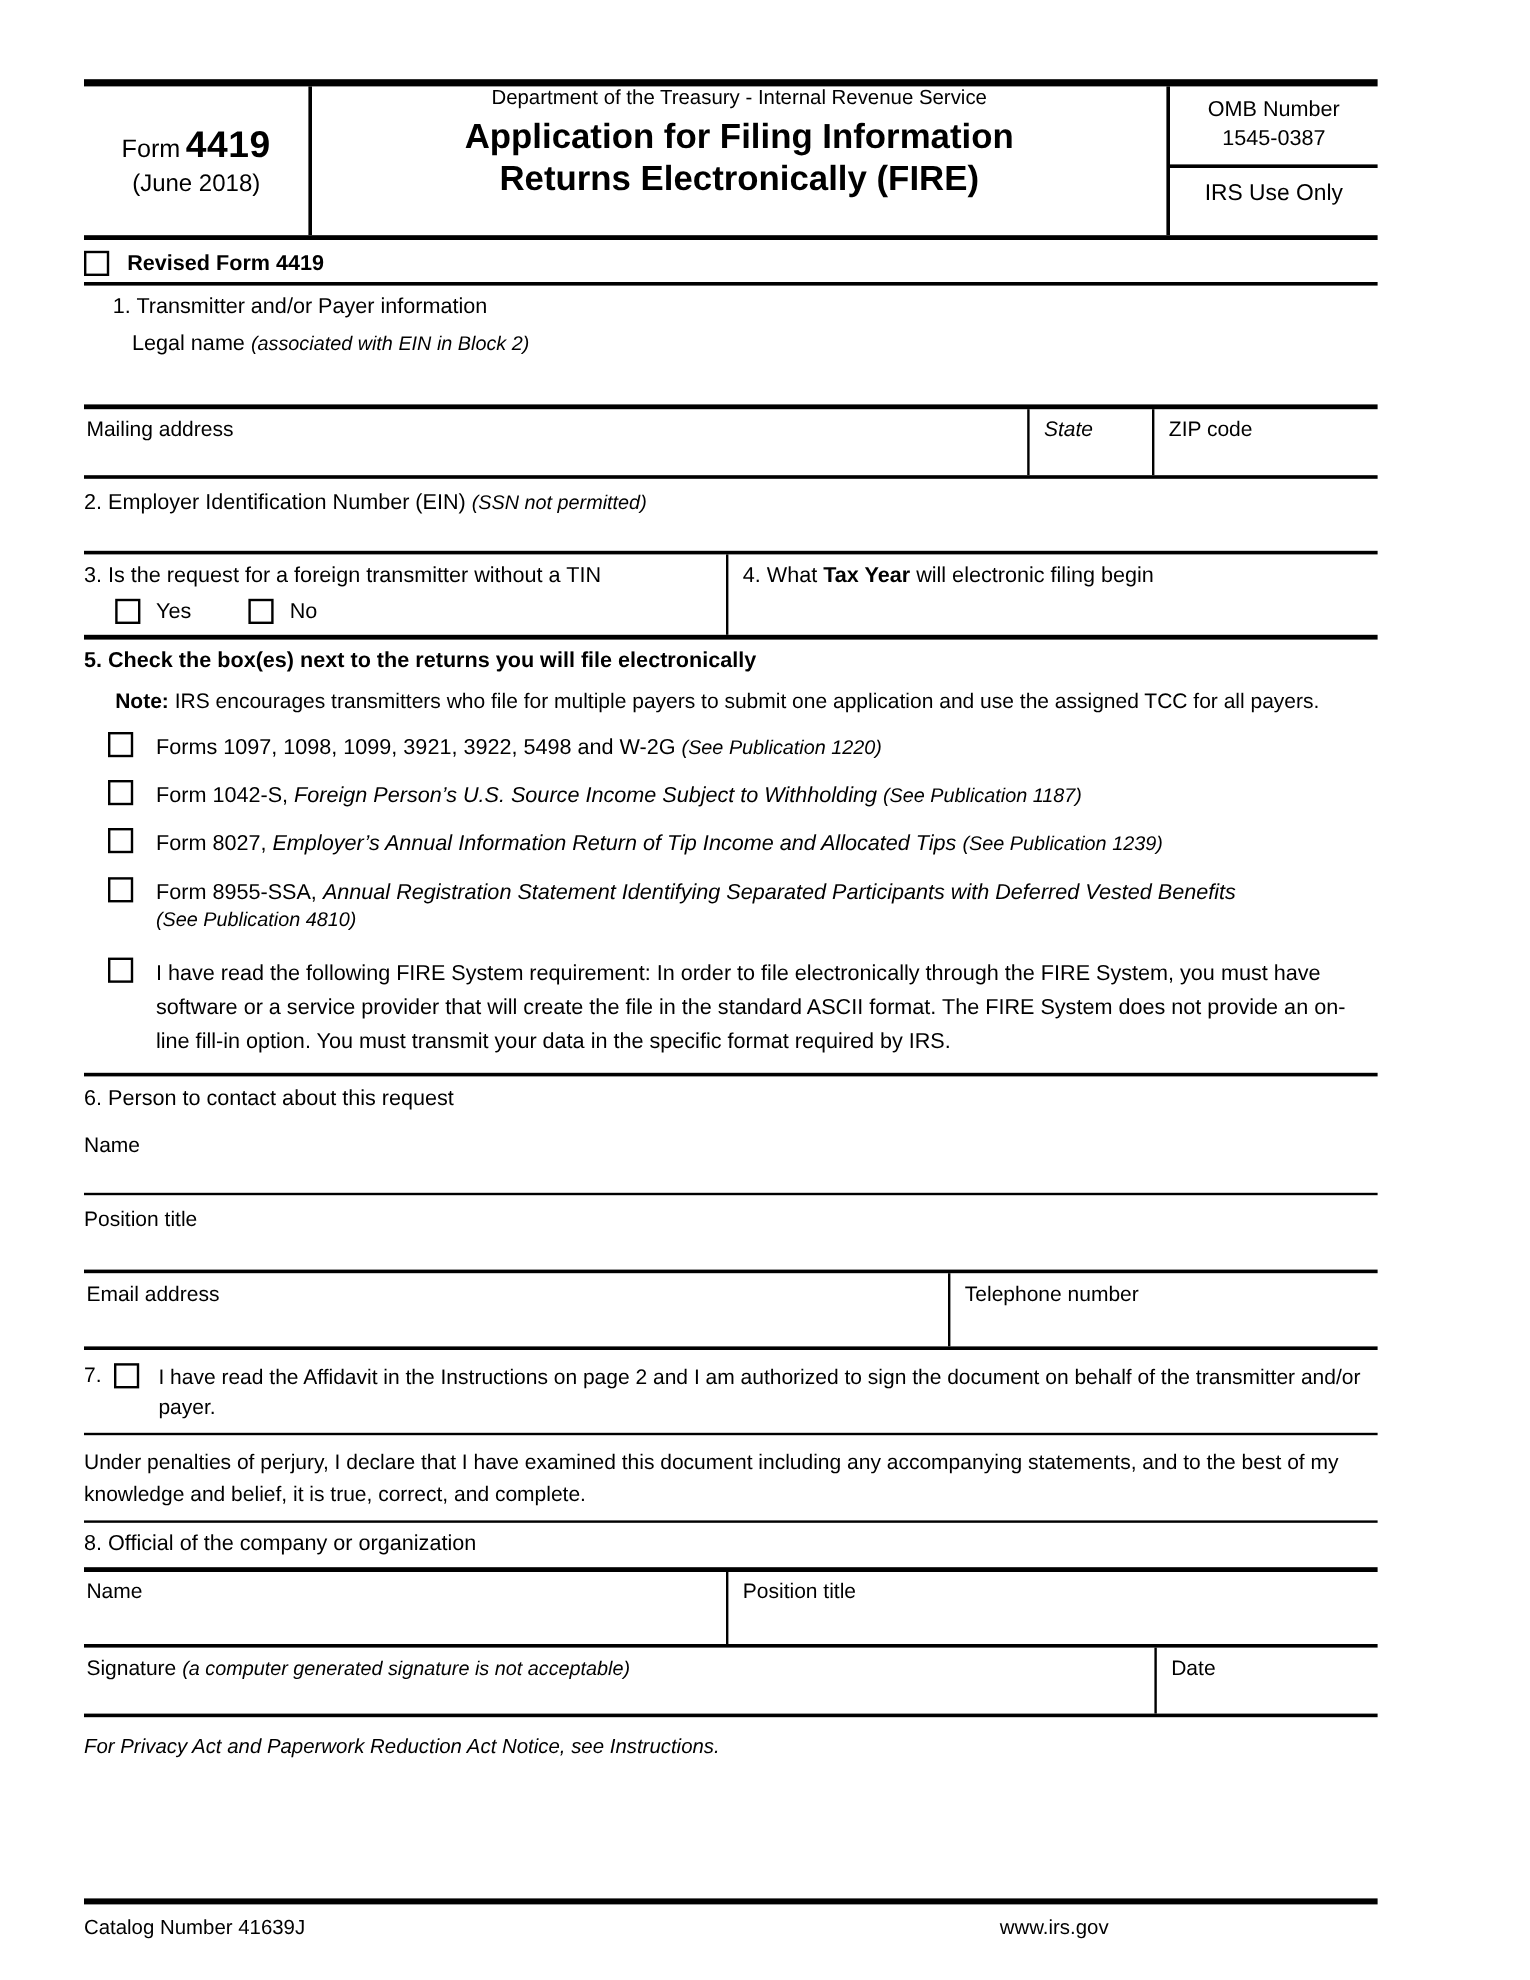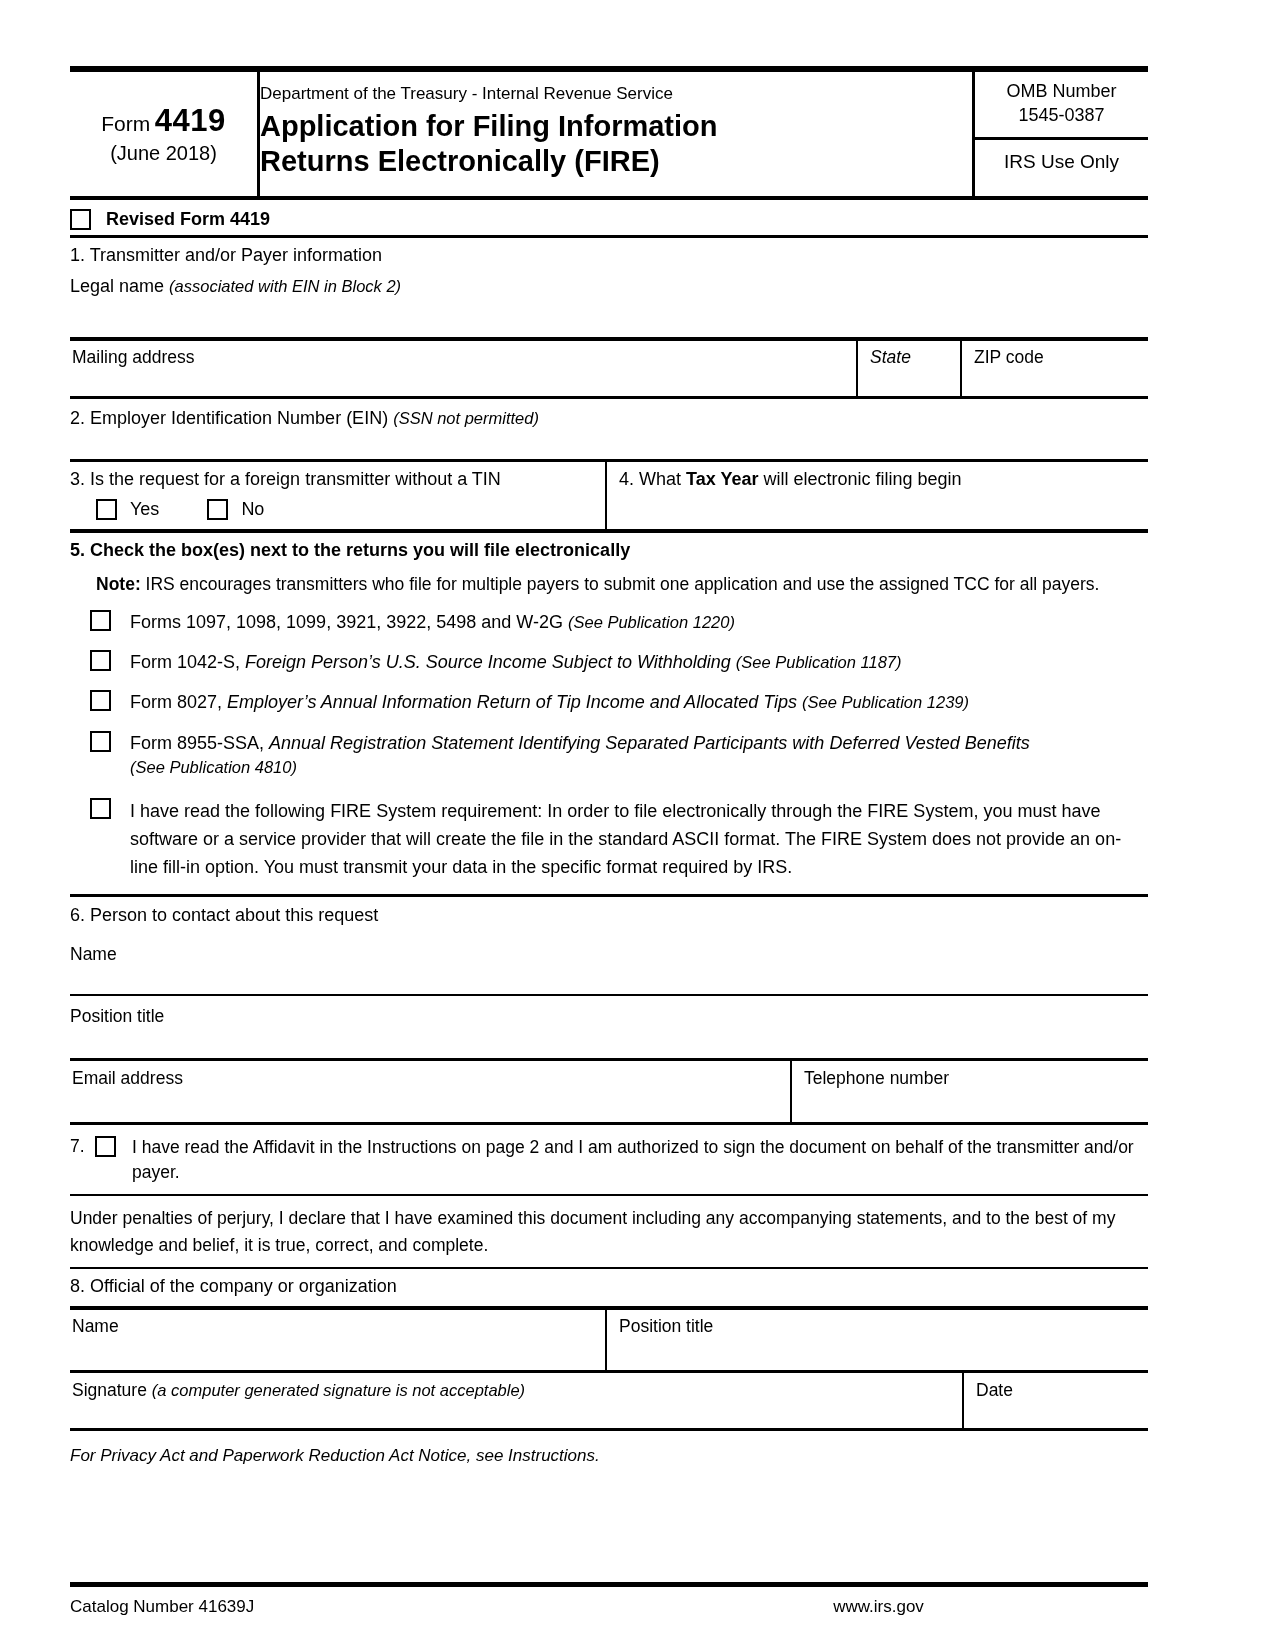--- a/index.html
+++ b/index.html
@@ -15,21 +15,21 @@
 
   
   .hdr { display: flex; border-bottom: 4px solid #000; height: 128px; }
   .hdr-left {
     width: 190px; border-right: 3px solid #000;
     display: flex; flex-direction: column; justify-content: center; align-items: center;
   }
   .form-word { font-size: 21px; }
   .form-num  { font-size: 31px; font-weight: bold; letter-spacing: .5px; }
   .form-date { font-size: 20px; margin-top: 3px; }
-  .hdr-center { flex: 1; padding-top: 12px; }
+  .hdr-center { flex: 1; text-align: center; }
   .agency { font-size: 17px; }
   .title  { font-size: 29px; font-weight: bold; line-height: 1.22; margin-top: 5px; }
   .hdr-right { width: 176px; border-left: 3px solid #000; display: flex; flex-direction: column; }
   .omb { border-bottom: 3px solid #000; text-align: center; font-size: 18px; padding: 7px 0 9px; line-height: 1.35; }
   .irs-use { text-align: center; font-size: 19px; padding-top: 11px; flex: 1; }
 
   
   .b  { font-weight: bold; }
   .i  { font-style: italic; }
   .sm  { font-size: 16.5px; }
@@ -37,22 +37,22 @@
   .rule2 { border-top: 2px solid #000; }
   .rule3 { border-top: 3px solid #000; }
   .sec-h { font-size: 18px; }
 
   .revised-row { display: flex; gap: 15px; margin-top: 9px; font-size: 18px; }
   .tcc-row { display: flex; align-items: flex-end; margin-top: 9px; font-size: 18px; }
   .tcc-row .gap { width: 8px; }
   .tcc-fill { flex: 1; border-bottom: 3px solid #2a2a2a; margin-left: 16px; height: 22px; cursor: text; }
   .top-rule3 { margin-top: 5px; }
 
-  .sec1-h { margin-top: 7px; }
-  .legal-row { margin-top: 10px; font-size: 18px; }
+  .sec1-h { margin-top: 7px; margin-left: 24px; }
+  .legal-row { margin-top: 10px; font-size: 18px; margin-left: 40px; }
   .spacer40 { height: 40px; }
   .spacer30 { height: 30px; }
 
   .tbl { display: flex; border-top: 4px solid #000; border-bottom: 3px solid #000; }
   .tbl .cell { padding: 6px 0 0 12px; font-size: 17.5px; cursor: text; }
   .tbl .cell.first { padding-left: 2px; }
   .tbl .vline { border-left: 2px solid #000; }
   .addr { height: 62px; }
   .addr .c1 { flex: 1; }
   .addr .c2 { width: 268px; }

